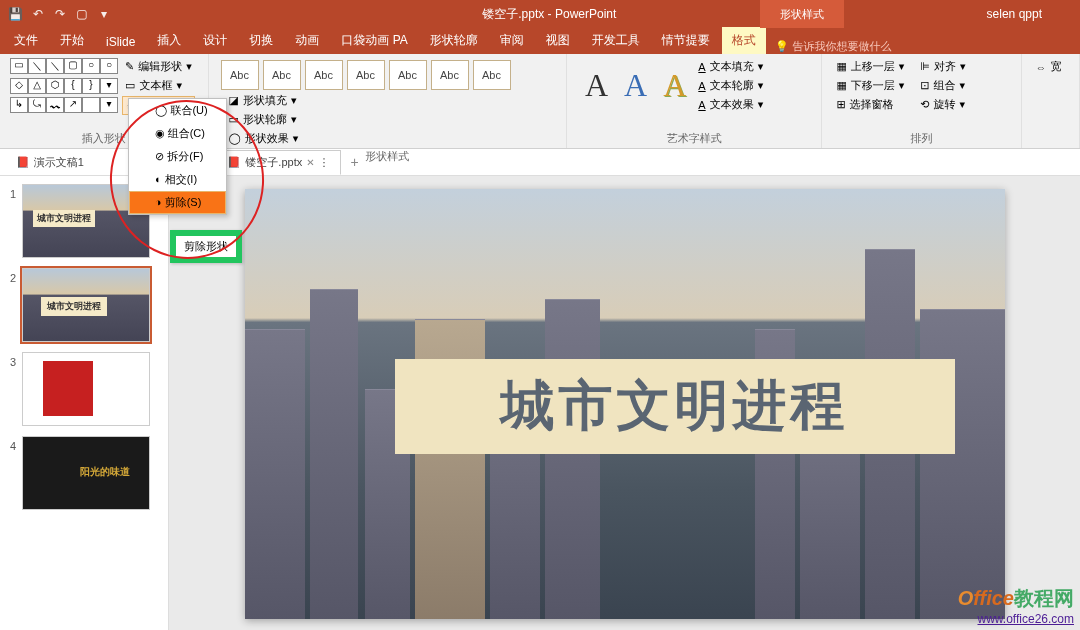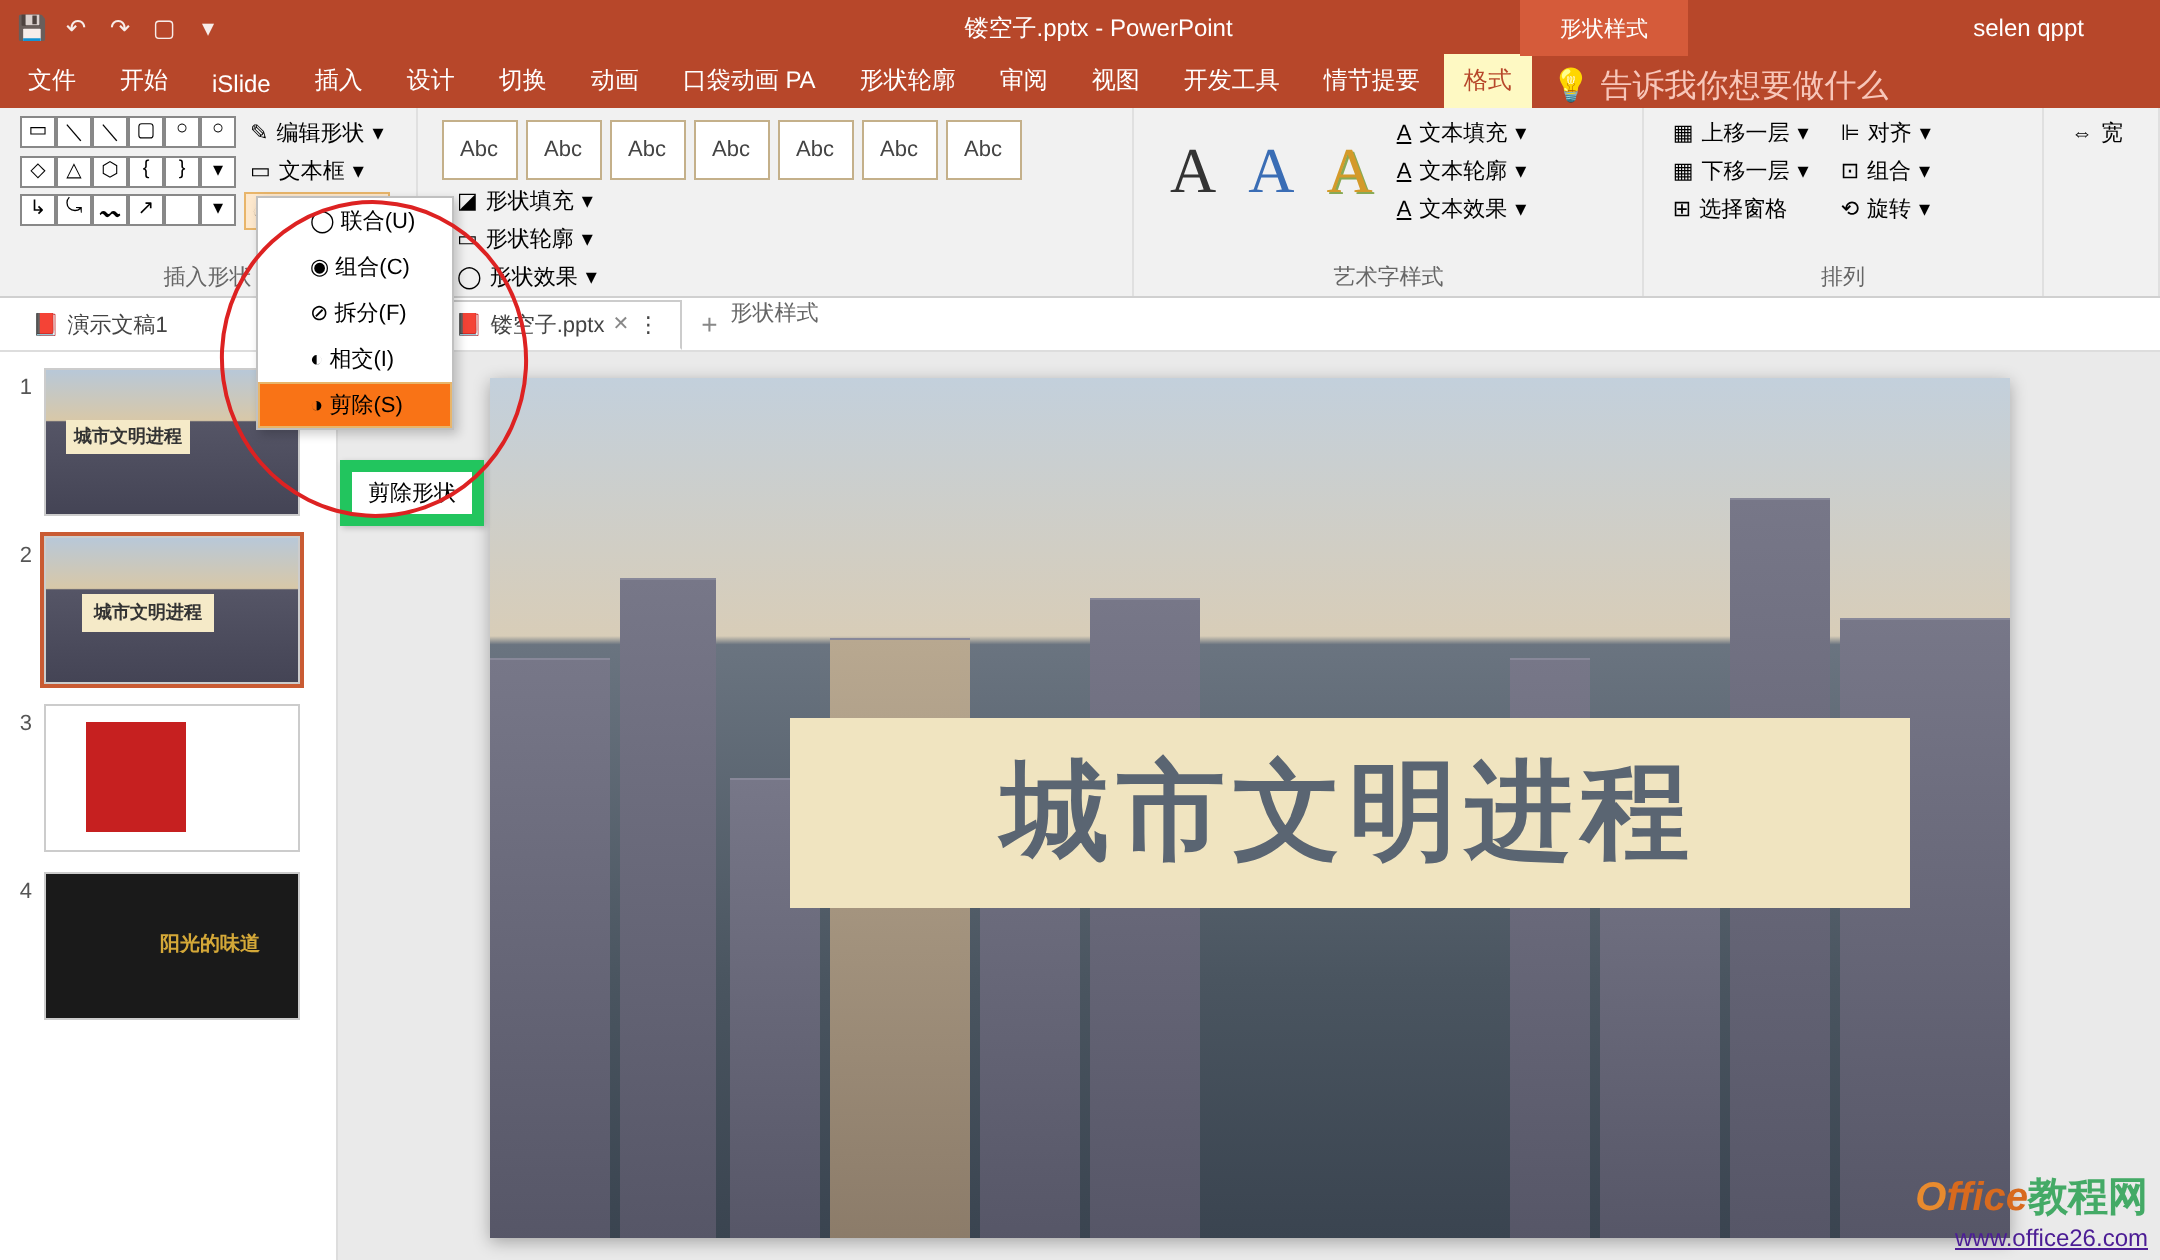--- a/index.html
+++ b/index.html
@@ -5,21 +5,21 @@
   body { margin:0; font-family:"Microsoft YaHei",Arial,sans-serif; font-size:12px; background:#fff; width:1080px; height:630px; overflow:hidden; position:relative; }
   .titlebar { background:#b7472a; color:#fff; height:28px; display:flex; align-items:center; padding:0 8px; }
   .qat { display:flex; gap:6px; align-items:center; }
   .qat span { width:16px; height:16px; display:inline-flex; align-items:center; justify-content:center; opacity:.9; }
   .title-center { flex:1; text-align:center; font-size:12px; }
   .title-right { font-size:12px; padding-right:30px; }
   .tool-context { position:absolute; left:760px; top:0; height:28px; background:#d55b3a; color:#fff; font-size:11px; padding:0 20px; display:flex; align-items:center; }
   .tabs { background:#b7472a; color:#fff; height:26px; display:flex; align-items:flex-end; padding:0 4px; gap:2px; font-size:12px; }
   .tab { padding:5px 10px; cursor:pointer; }
   .tab.active { background:#fef9c3; color:#b7472a; }
-  .tell-me { color:#f7c6b9; margin-left:8px; font-size:16px; }
+  .tell-me { color:#f7c6b9; margin-left:8px; font-size:11px; }
   .ribbon { background:#f1f1f1; border-bottom:1px solid #d0d0d0; height:94px; display:flex; position:relative; }
   .group { border-right:1px solid #e0e0e0; padding:4px 10px 2px 10px; display:flex; flex-direction:column; }
   .group-label { text-align:center; font-size:11px; color:#666; margin-top:auto; padding-top:2px; }
   .shape-gallery { display:grid; grid-template-columns:repeat(6,16px); gap:2px; }
   .shape-gallery span { width:16px; height:14px; border:1px solid #888; background:#fff; font-size:10px; text-align:center; }
   .edit-shape-col { display:flex; flex-direction:column; gap:2px; font-size:11px; margin-left:6px; }
   .edit-shape-col div { display:flex; align-items:center; gap:4px; white-space:nowrap; padding:1px 3px; }
   .abc { border:1px solid #c4b08a; background:#fff; width:36px; height:28px; font-size:11px; display:inline-flex; align-items:center; justify-content:center; margin:2px; color:#444; }
   .big-a { font-size:32px; font-family:"Times New Roman",serif; margin:0 8px; }
   .a1{ color:#333; } .a2{ color:#3a6db5; } .a3{ color:#d49a2a; text-shadow:1px 1px 0 #8a5; }

